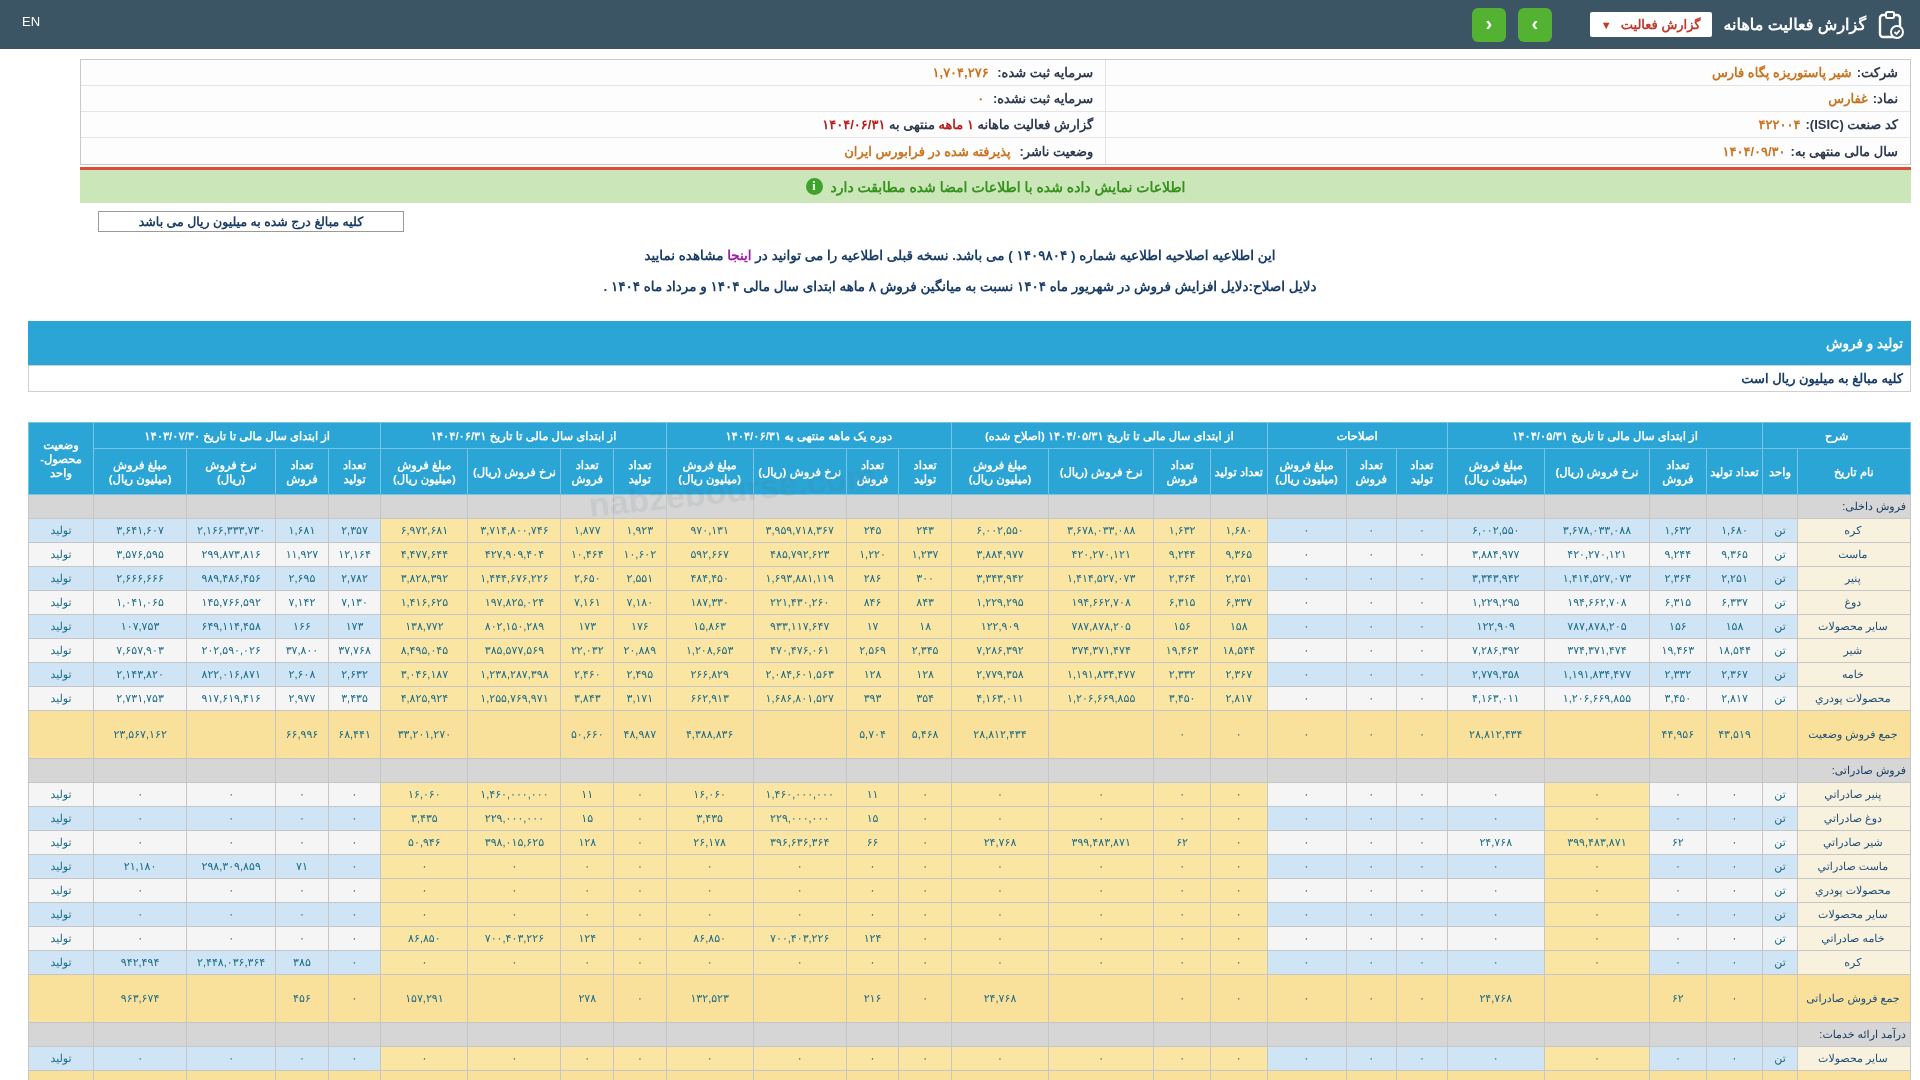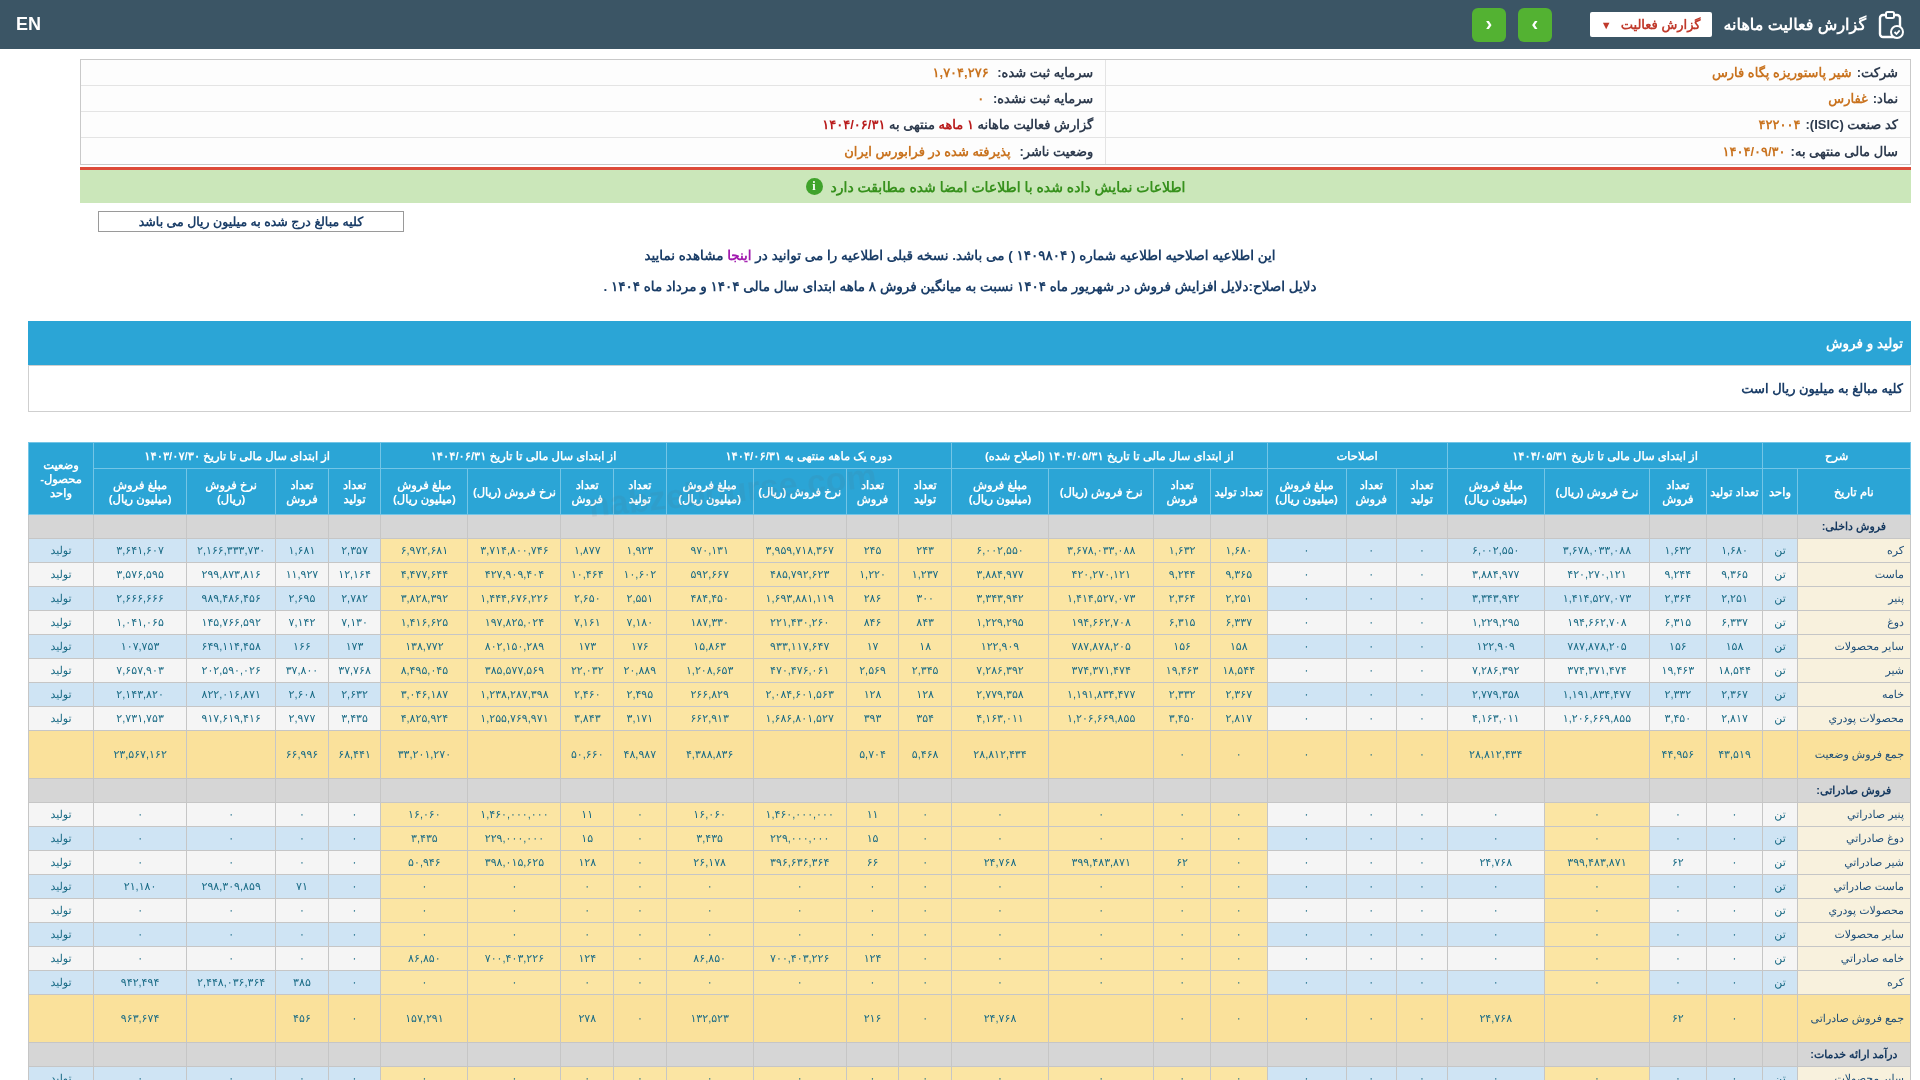--- a/index.html
+++ b/index.html
@@ -11,21 +11,21 @@
     align-items:center; padding:0 16px; gap:12px; }
   .tb-icon { width:26px; height:28px; flex:0 0 auto; }
   .tb-title { color:#fff; font-size:16px; font-weight:bold; }
   .tb-select { background:#fff; border-radius:2px; padding:5px 11px; color:#C0392B;
     font-size:13px; font-weight:bold; display:flex; align-items:center; gap:9px;
     cursor:pointer; margin-left:26px; }
   .tb-caret { font-size:11px; color:#C0392B; }
   .tb-btn { width:34px; height:34px; border-radius:6px; background:#53B232; color:#fff;
     font-size:20px; font-weight:bold; display:flex; align-items:center; justify-content:center;
     border:none; cursor:pointer; line-height:1; padding-bottom:3px; }
-  .tb-en { position:absolute; left:16px; top:14px; color:#fff; font-size:18px; cursor:pointer;font-weight:bold; }
+  .tb-en { position:absolute; left:22px; top:14px; color:#fff; font-size:13px; cursor:pointer; }
 
   
   .info { margin:10px 9px 0 80px; border:1px solid #C9C9C9; background:#FDFDFD; }
   .irow { display:flex; border-bottom:1px solid #E4E4E4; min-height:26px; align-items:center;
     font-size:13px; }
   .irow:last-child { border-bottom:none; }
   .icell-r { width:44%; padding:3px 12px; border-left:1px solid #E4E4E4; align-self:stretch;
     display:flex; align-items:center; }
   .icell-l { flex:1; padding:3px 12px; }
   .ilab { color:#2E3B4E; font-weight:bold; }
@@ -42,31 +42,31 @@
   .amounts { width:306px; margin:8px auto 0 98px; border:1px solid #9A9A9A; background:#fff;
     text-align:center; font-size:12.5px; font-weight:bold; color:#1B3E68; padding:2px 4px; }
   .amend { text-align:center; color:#1B3E68; font-size:13.5px; font-weight:bold; margin-top:15px; }
   .amend a { color:#a21caf; text-decoration:none; cursor:pointer;text-align:right; }
 
   
   .main { margin:27px 9px 0 28px; position:relative; }
   .secbar { background:#2BA5D6; color:#fff; font-weight:bold; font-size:13.5px;
     padding:14px 8px; }
   .tnote { border:1px solid #CFCFCF; background:#fff; color:#1B3E68; font-weight:bold;
-    font-size:13px; padding:15px 7px; }
+    font-size:13px; padding:5px 7px; }
   table { width:100%; border-collapse:collapse; table-layout:fixed; margin-top:30px; }
   thead th { background:#2BA5D6; color:#fff; font-size:11.5px; font-weight:bold;
     border:1px solid #74C5E6; padding:2px 3px; vertical-align:middle; }
   tr.h1 th { height:26px; }
   tr.h2 th { height:46px; }
   tbody td { border:1px solid #C6C6C6; font-size:11px; padding:2px 4px; text-align:center;
     color:#186A85; height:24px; overflow:hidden; white-space:nowrap; vertical-align:middle; }
-  td.nm { text-align:right; white-space:normal; color:#1D4E79; padding-right:6px;margin-left:18px; }
+  td.nm { text-align:center; white-space:normal; color:#1D4E79; padding-right:6px;margin-left:18px; }
   tr.total td { height:48px; }
-  td.secname { color:#173A60; font-weight:bold; text-align:center; white-space:normal; }
+  td.secname { color:#173A60; font-weight:normal; text-align:right; white-space:normal; }
   .c-b { background:#CFE4F4; } .c-w { background:#F5F5F5; }
   .c-y { background:#FBE5A3; } .c-t { background:#FAE19B; }
   .c-s { background:#D6D6D6; } .c-nm { background:#F8F1DD; }
   .wm { position:absolute; left:560px; top:150px; color:#5a6b75; opacity:.10; font-size:34px;
     transform:rotate(-6deg); pointer-events:none; font-weight:bold; }
 </style>
 </head>
 <body>
 
 <div class="topbar">

